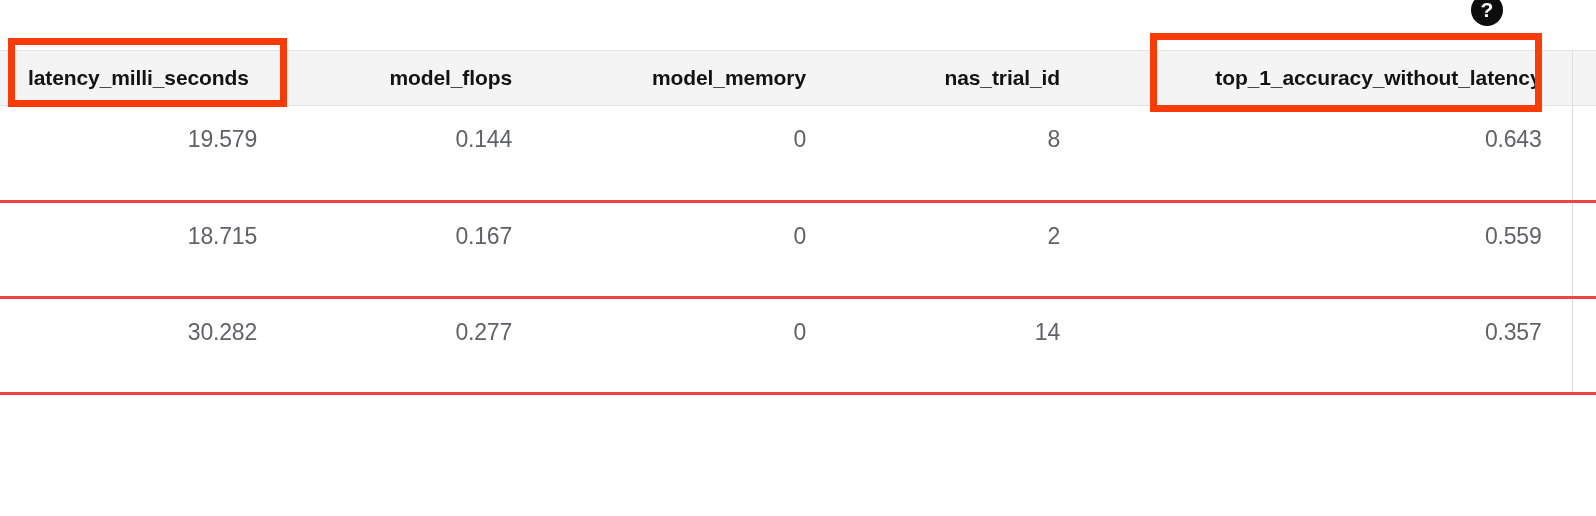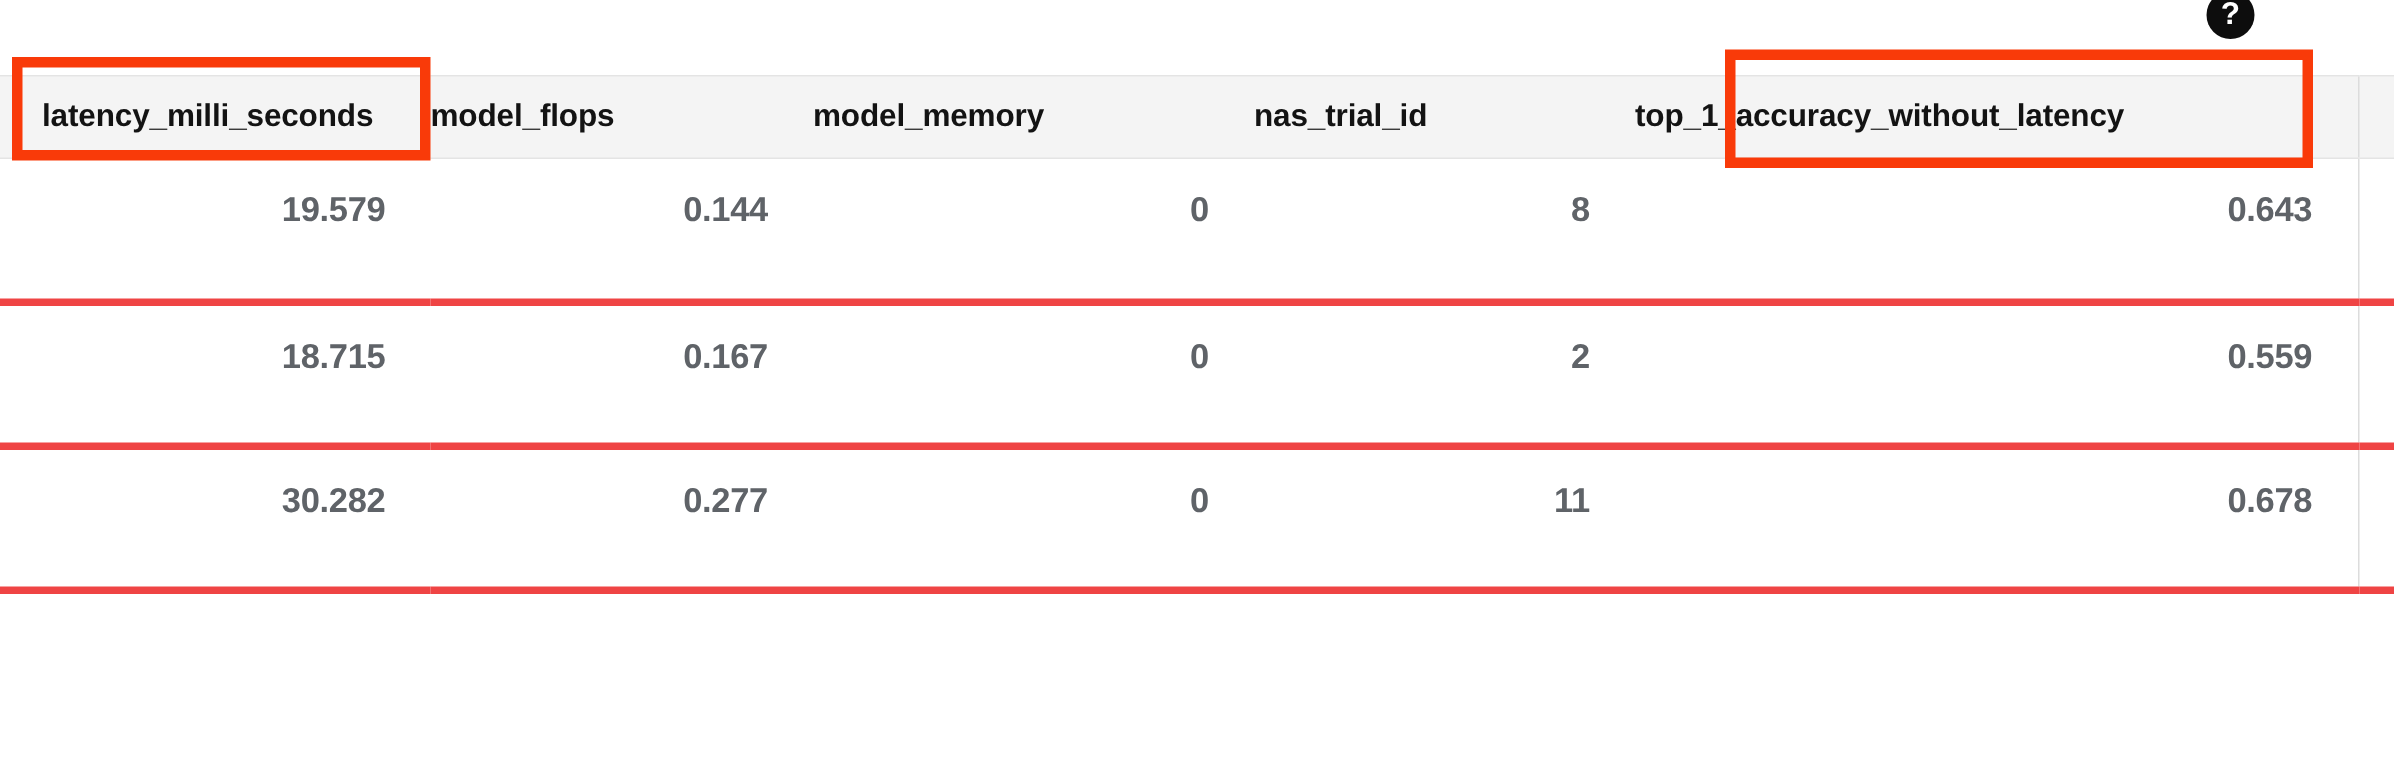--- a/index.html
+++ b/index.html
@@ -61,21 +61,21 @@
     height: 55px;
     background: #f4f4f4;
   }
   .header-row th {
     background: #f4f4f4;
     border-top: 1px solid #e4e4e4;
     border-bottom: 1px solid #e4e4e4;
     color: #131313;
     font-size: 21px;
     font-weight: bold;
-    text-align: left;
+    text-align: right;
     vertical-align: middle;
     padding-right: 30px;
     white-space: nowrap;
     cursor: pointer;
     letter-spacing: -0.1px;
   }
   .header-row th.col-latency {
     text-align: left;
     padding-left: 28px;
     padding-right: 0;
@@ -83,24 +83,24 @@
   .header-row th.col-tail {
     border-left: 1px solid #dcdcdc;
   }
 
   
   .data-row {
     height: 96px;
     background: #ffffff;
   }
   .data-row td {
-    border-bottom: 5px solid #ef4444;
+    border-bottom: 3px solid #ef4444;
     color: #5f6368;
     font-size: 23px;
-    font-weight: 700;
+    font-weight: 400;
     text-align: right;
     vertical-align: top;
     padding-top: 20px;
     padding-right: 30px;
     white-space: nowrap;
     letter-spacing: -0.2px;
   }
   .data-row td.col-tail {
     border-left: 1px solid #dcdcdc;
   }
@@ -176,22 +176,22 @@
         <td>0.167</td>
         <td>0</td>
         <td>2</td>
         <td>0.559</td>
         <td class="col-tail"></td>
       </tr>
       <tr class="data-row">
         <td>30.282</td>
         <td>0.277</td>
         <td>0</td>
-        <td>11</td>
-        <td>0.678</td>
+        <td>14</td>
+        <td>0.357</td>
         <td class="col-tail"></td>
       </tr>
     </tbody>
   </table>
 
   <div class="annotation box-latency"></div>
   <div class="annotation box-accuracy"></div>
 
 </div>
 

